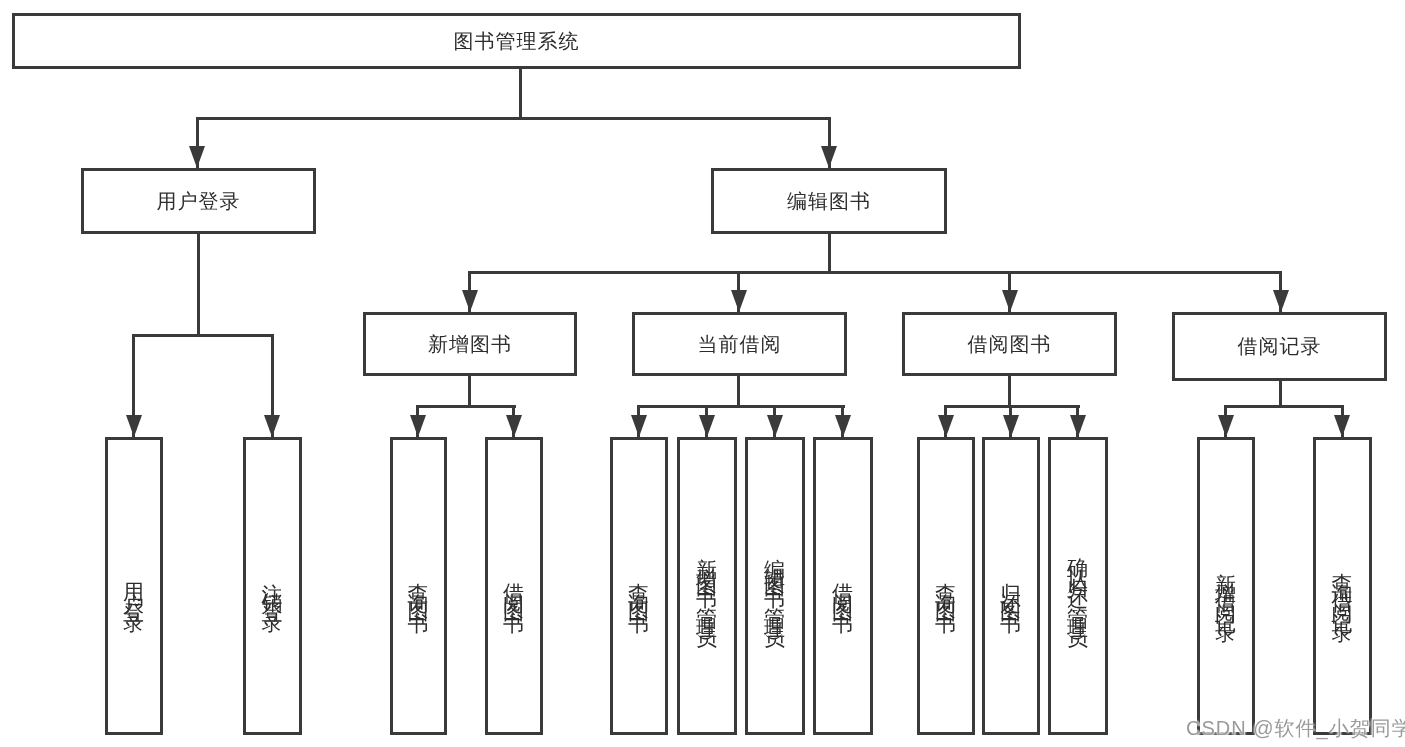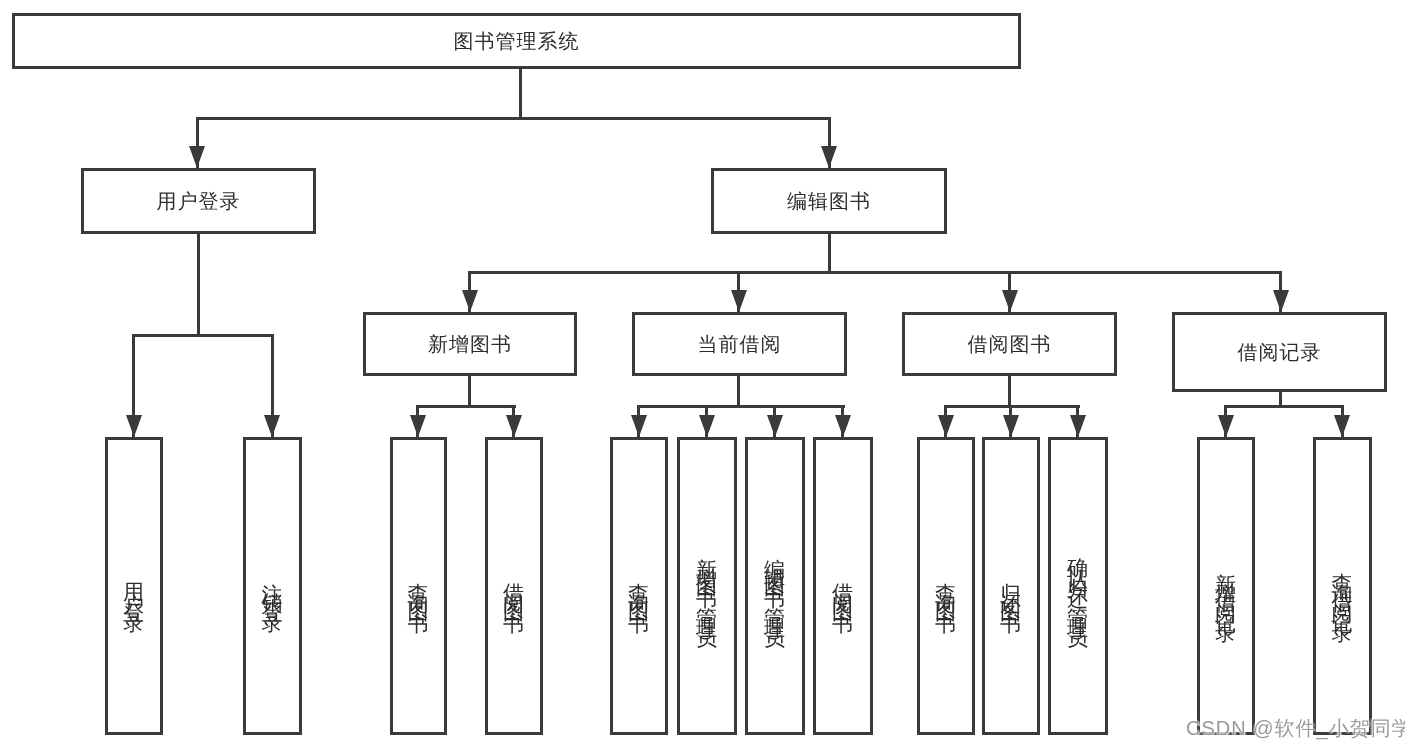--- a/index.html
+++ b/index.html
@@ -101,21 +101,21 @@
 
   <div class="box h" style="left:363px;top:312px;width:214px;height:64px">
     <span>新增图书</span>
   </div>
   <div class="box h" style="left:632px;top:312px;width:215px;height:64px">
     <span>当前借阅</span>
   </div>
   <div class="box h" style="left:902px;top:312px;width:215px;height:64px">
     <span>借阅图书</span>
   </div>
-  <div class="box h" style="left:1172px;top:312px;width:215px;height:80px">
+  <div class="box h" style="left:1172px;top:312px;width:215px;height:69px">
     <span>借阅记录</span>
   </div>
 
   <div class="box v" style="left:105px;top:437px;width:58px;height:298px">
     <span>用户登录</span>
   </div>
   <div class="box v" style="left:243px;top:437px;width:59px;height:298px">
     <span>注销登录</span>
   </div>
 

